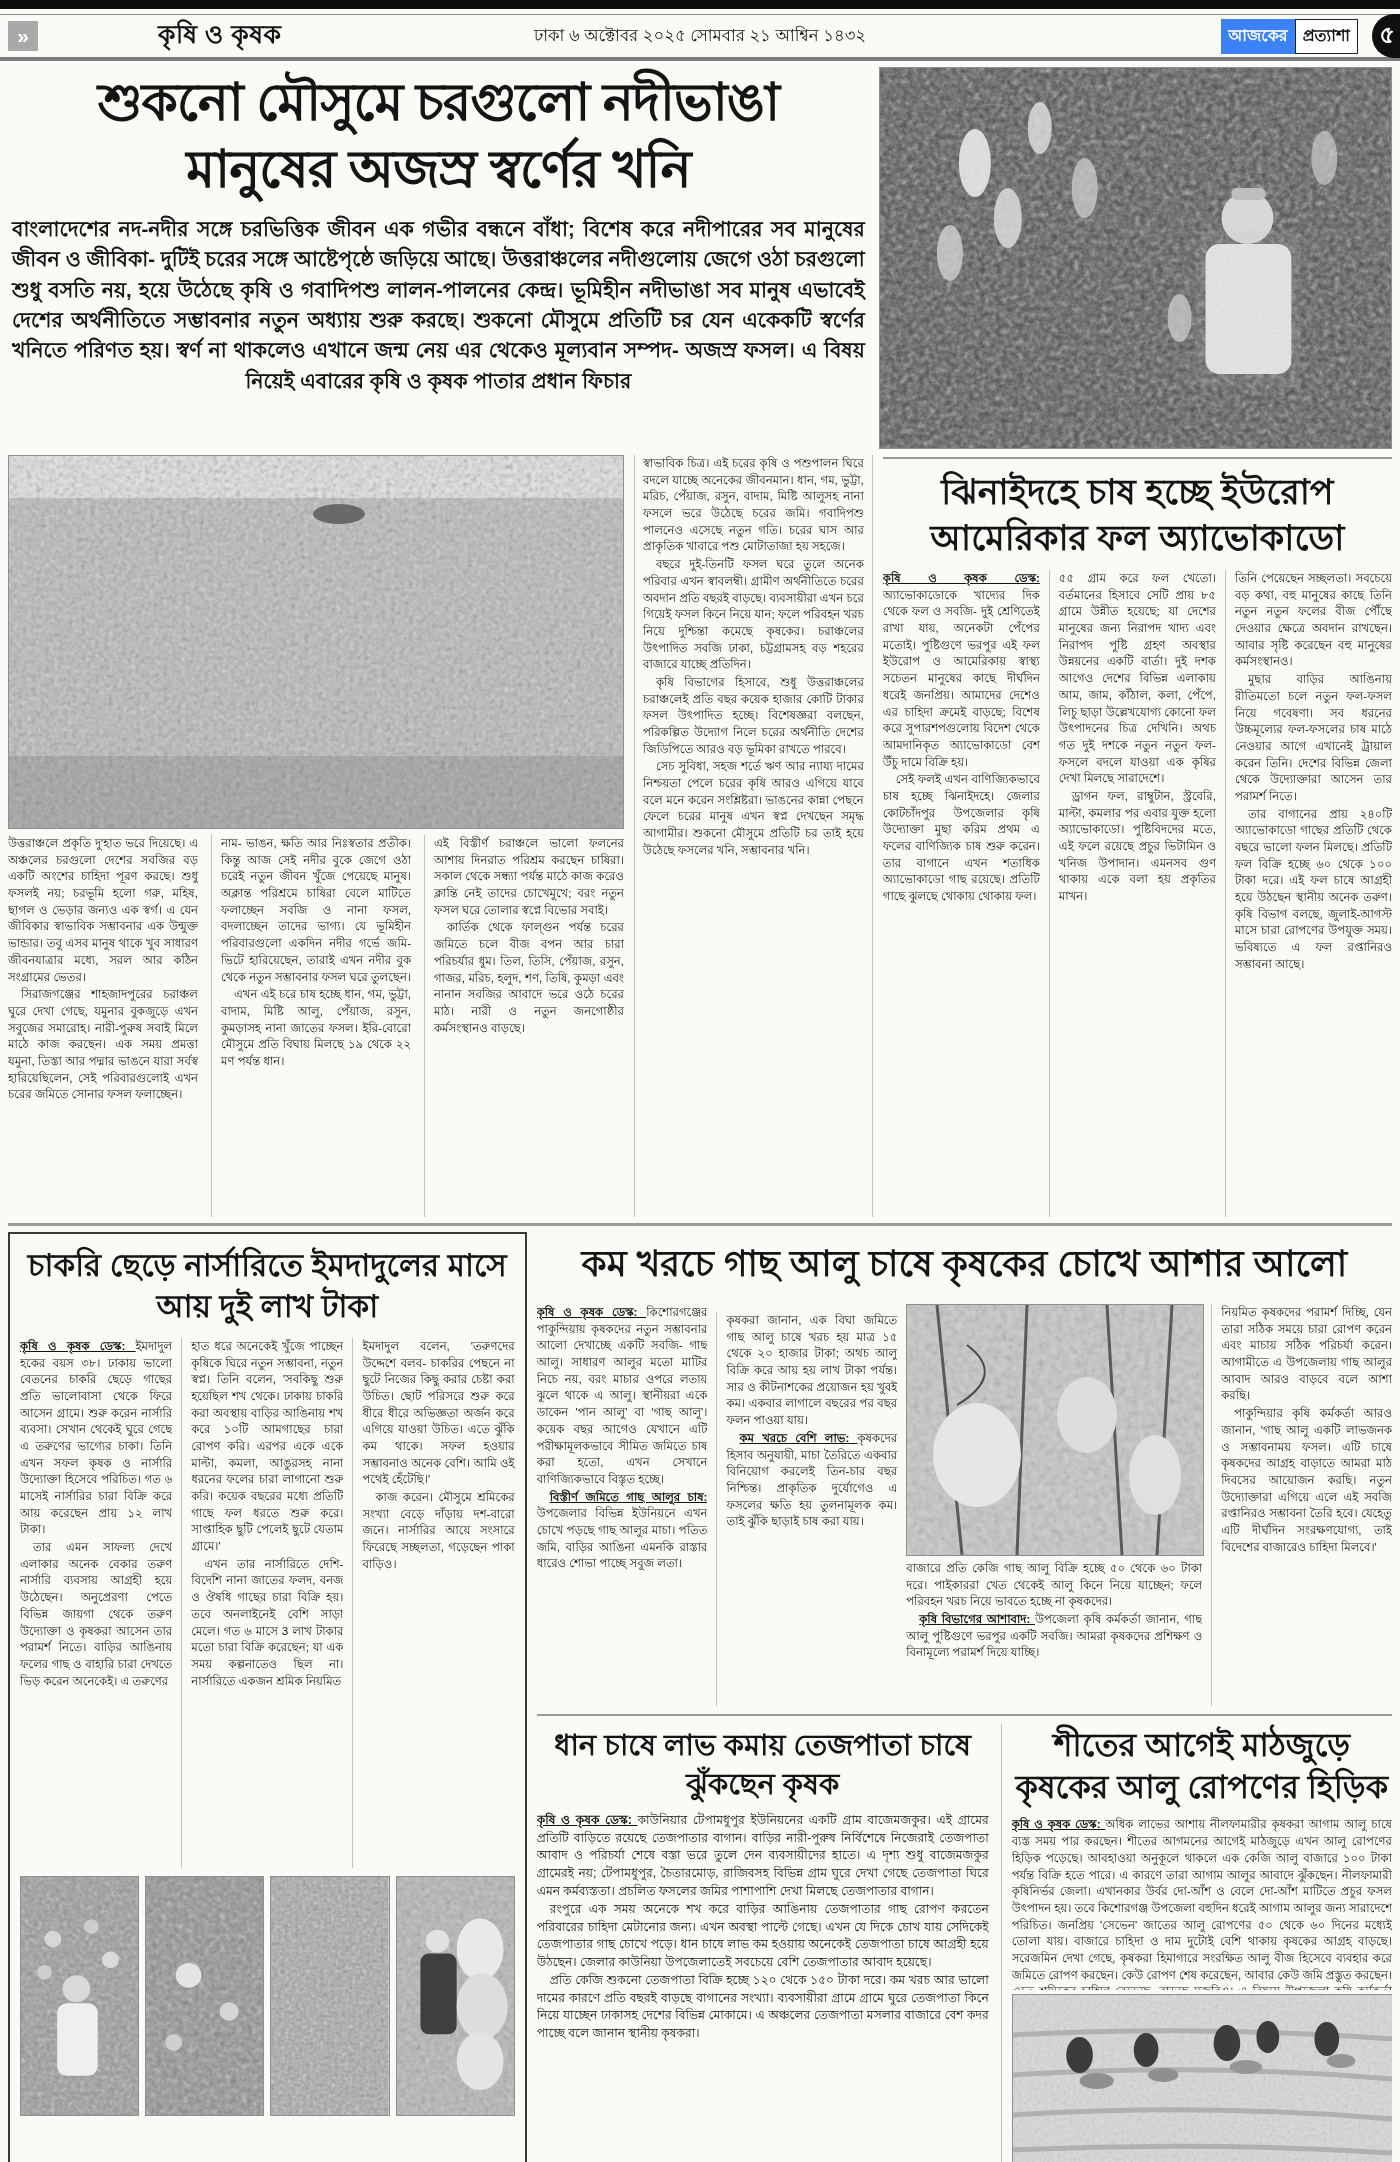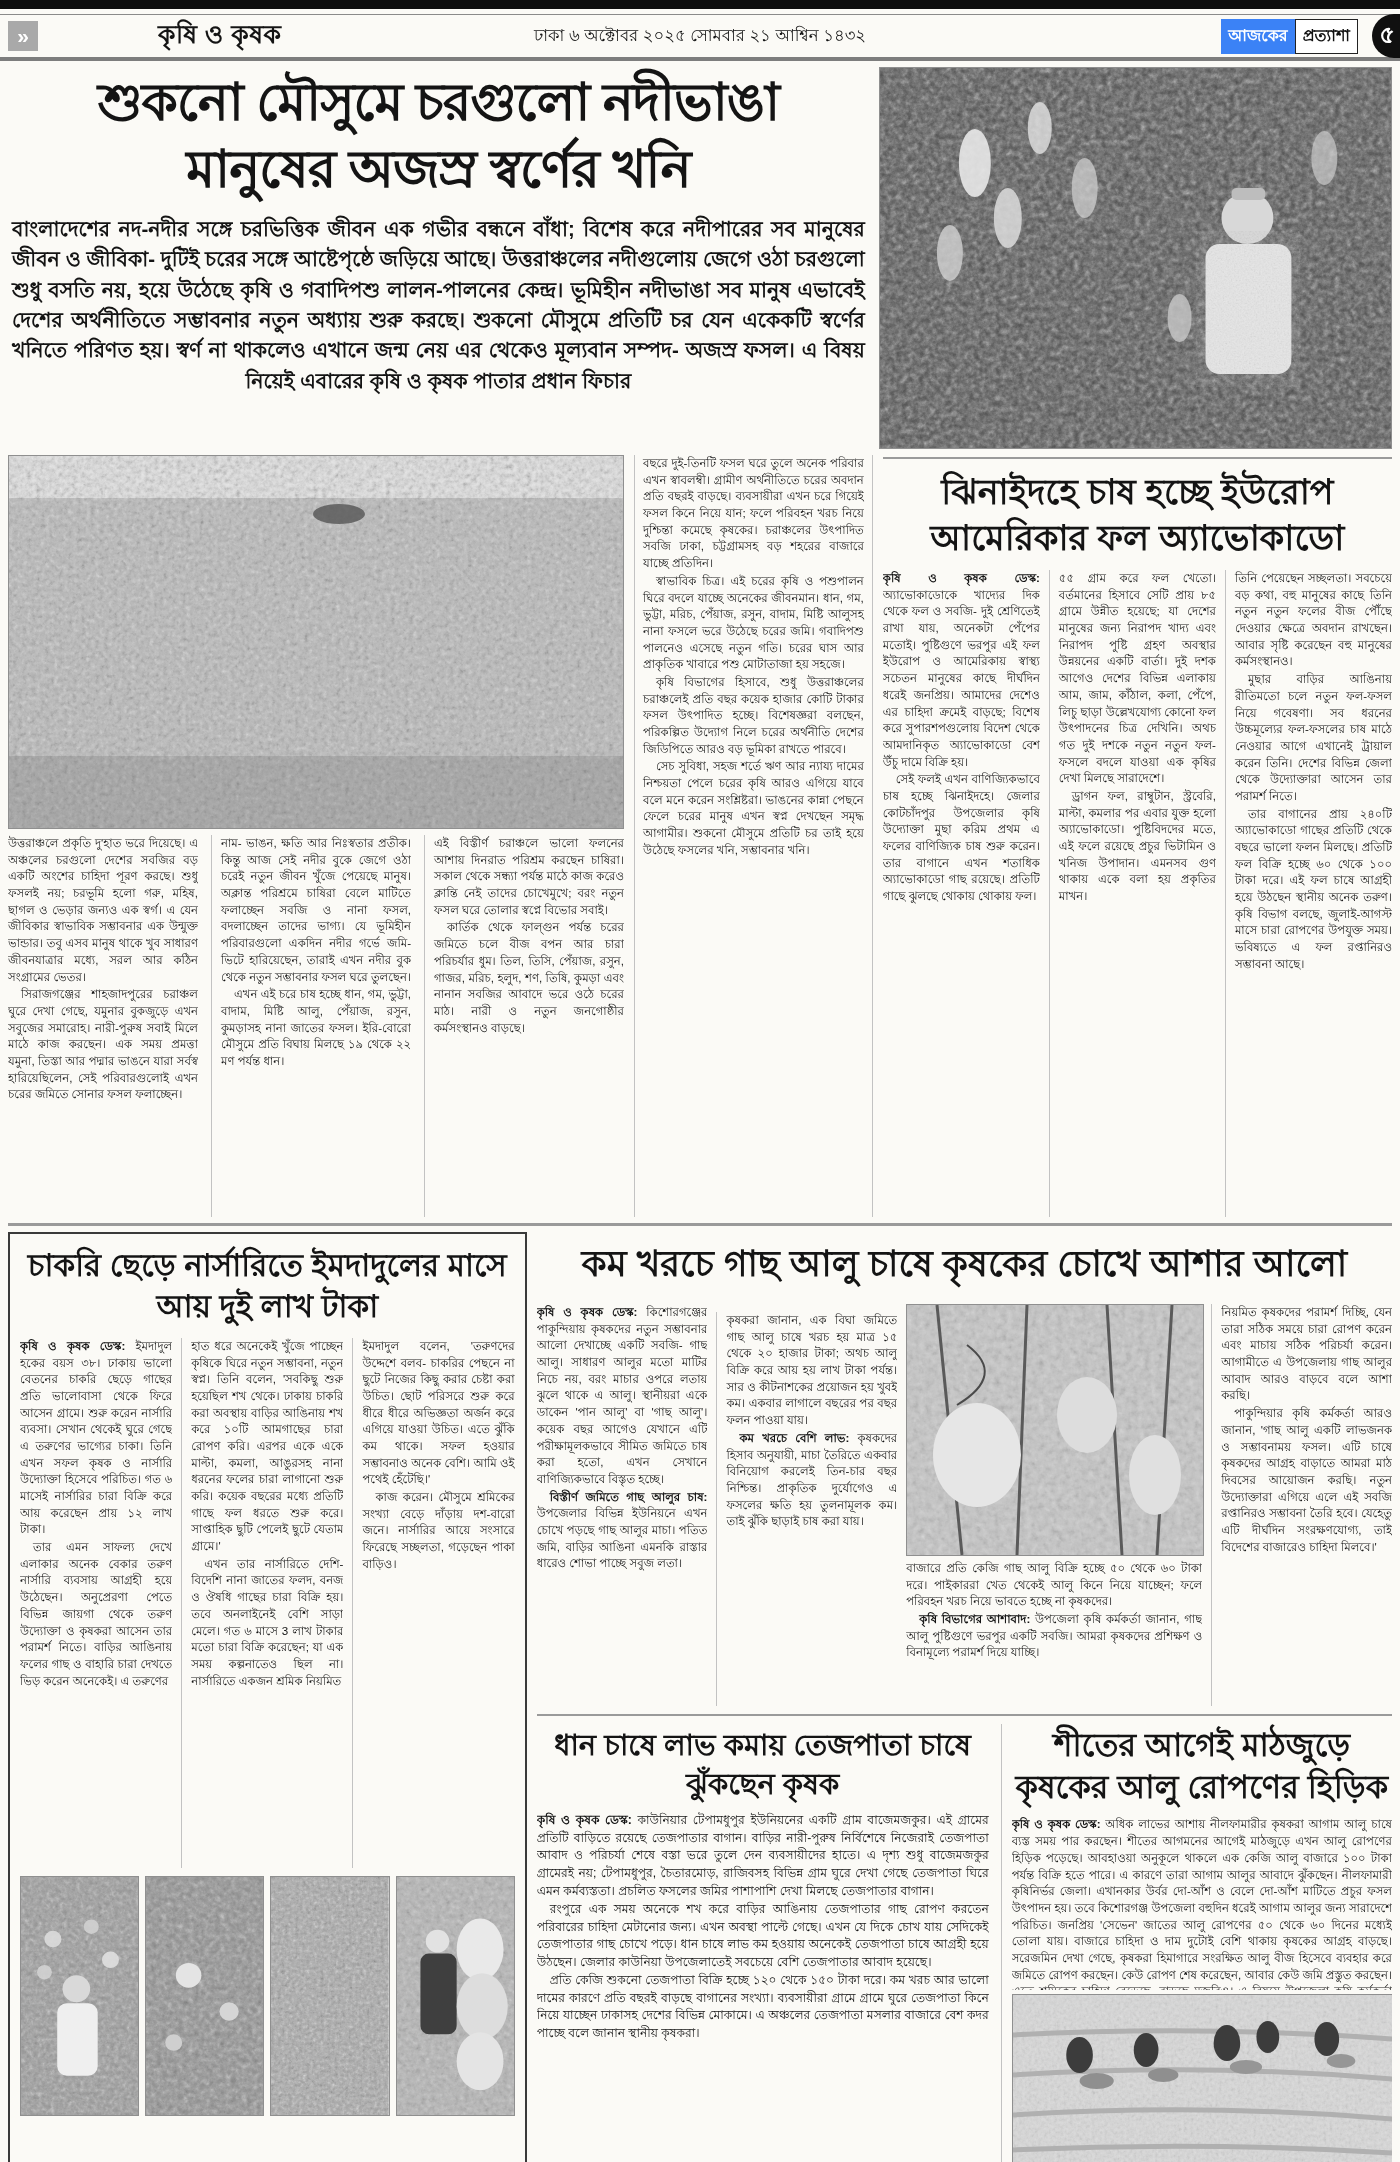--- a/index.html
+++ b/index.html
@@ -40,21 +40,21 @@
   .vline{border-left:1px solid #c2c2c2;padding-left:9px;}
   .midcol{width:222px;overflow:hidden;border-left:1px solid #c2c2c2;border-right:1px solid #c2c2c2;
           padding:0 8px;}
   .avoblock{width:512px;display:flex;flex-direction:column;}
   .avo-h{font-size:35px;font-weight:bold;text-align:center;line-height:1.3;margin:2px 0 10px 0;
          border-top:2px solid #9a9a9a;padding-top:10px;}
   .avocols{display:flex;gap:9px;flex:1;overflow:hidden;}
   
   .bt p{margin:0 0 1px 0;font-size:11.6px;line-height:1.44;text-align:justify;text-indent:13px;}
   .bt p:first-child{text-indent:0;}
-  .bt b{font-weight:bold;}
+  .bt b{font-weight:bold;text-decoration:underline;}
   
   .banddiv{height:3px;background:#9a9a9a;margin:6px 8px;}
   
   .band2{display:flex;gap:10px;padding:0 8px;height:932px;}
   .nursbox{width:502px;border:2px solid #3a3a3a;padding:8px 10px;display:flex;flex-direction:column;}
   .nurs-h{font-size:31px;font-weight:bold;text-align:center;line-height:1.32;margin:4px 0 10px 0;}
   .nurscols{display:flex;gap:9px;height:530px;overflow:hidden;}
   .nursphotos{display:flex;gap:6px;margin-top:8px;height:238px;}
   .nursphotos .photo{flex:1;height:100%;}
   .rightblock{width:868px;display:flex;flex-direction:column;}
@@ -150,22 +150,22 @@
             <p>নাম- ভাঙন, ক্ষতি আর নিঃস্বতার প্রতীক। কিন্তু আজ সেই নদীর বুকে জেগে ওঠা চরেই নতুন জীবন খুঁজে পেয়েছে মানুষ। অক্লান্ত পরিশ্রমে চাষিরা বেলে মাটিতে ফলাচ্ছেন সবজি ও নানা ফসল, বদলাচ্ছেন তাদের ভাগ্য। যে ভূমিহীন পরিবারগুলো একদিন নদীর গর্ভে জমি-ভিটে হারিয়েছেন, তারাই এখন নদীর বুক থেকে নতুন সম্ভাবনার ফসল ঘরে তুলছেন।</p>
             <p>এখন এই চরে চাষ হচ্ছে ধান, গম, ভুট্টা, বাদাম, মিষ্টি আলু, পেঁয়াজ, রসুন, কুমড়াসহ নানা জাতের ফসল। ইরি-বোরো মৌসুমে প্রতি বিঘায় মিলছে ১৯ থেকে ২২ মণ পর্যন্ত ধান।</p>
           </div>
           <div class="col vline">
             <p>এই বিস্তীর্ণ চরাঞ্চলে ভালো ফলনের আশায় দিনরাত পরিশ্রম করছেন চাষিরা। সকাল থেকে সন্ধ্যা পর্যন্ত মাঠে কাজ করেও ক্লান্তি নেই তাদের চোখেমুখে; বরং নতুন ফসল ঘরে তোলার স্বপ্নে বিভোর সবাই।</p>
             <p>কার্তিক থেকে ফাল্গুন পর্যন্ত চরের জমিতে চলে বীজ বপন আর চারা পরিচর্যার ধুম। তিল, তিসি, পেঁয়াজ, রসুন, গাজর, মরিচ, হলুদ, শণ, তিষি, কুমড়া এবং নানান সবজির আবাদে ভরে ওঠে চরের মাঠ। নারী ও নতুন জনগোষ্ঠীর কর্মসংস্থানও বাড়ছে।</p>
           </div>
         </div>
     </div>
     <div class="midcol bt">
+        <p>স্বাভাবিক চিত্র। এই চরের কৃষি ও পশুপালন ঘিরে বদলে যাচ্ছে অনেকের জীবনমান। ধান, গম, ভুট্টা, মরিচ, পেঁয়াজ, রসুন, বাদাম, মিষ্টি আলুসহ নানা ফসলে ভরে উঠেছে চরের জমি। গবাদিপশু পালনেও এসেছে নতুন গতি। চরের ঘাস আর প্রাকৃতিক খাবারে পশু মোটাতাজা হয় সহজে।</p>
         <p>বছরে দুই-তিনটি ফসল ঘরে তুলে অনেক পরিবার এখন স্বাবলম্বী। গ্রামীণ অর্থনীতিতে চরের অবদান প্রতি বছরই বাড়ছে। ব্যবসায়ীরা এখন চরে গিয়েই ফসল কিনে নিয়ে যান; ফলে পরিবহন খরচ নিয়ে দুশ্চিন্তা কমেছে কৃষকের। চরাঞ্চলের উৎপাদিত সবজি ঢাকা, চট্টগ্রামসহ বড় শহরের বাজারে যাচ্ছে প্রতিদিন।</p>
-        <p>স্বাভাবিক চিত্র। এই চরের কৃষি ও পশুপালন ঘিরে বদলে যাচ্ছে অনেকের জীবনমান। ধান, গম, ভুট্টা, মরিচ, পেঁয়াজ, রসুন, বাদাম, মিষ্টি আলুসহ নানা ফসলে ভরে উঠেছে চরের জমি। গবাদিপশু পালনেও এসেছে নতুন গতি। চরের ঘাস আর প্রাকৃতিক খাবারে পশু মোটাতাজা হয় সহজে।</p>
         <p>কৃষি বিভাগের হিসাবে, শুধু উত্তরাঞ্চলের চরাঞ্চলেই প্রতি বছর কয়েক হাজার কোটি টাকার ফসল উৎপাদিত হচ্ছে। বিশেষজ্ঞরা বলছেন, পরিকল্পিত উদ্যোগ নিলে চরের অর্থনীতি দেশের জিডিপিতে আরও বড় ভূমিকা রাখতে পারবে।</p>
         <p>সেচ সুবিধা, সহজ শর্তে ঋণ আর ন্যায্য দামের নিশ্চয়তা পেলে চরের কৃষি আরও এগিয়ে যাবে বলে মনে করেন সংশ্লিষ্টরা। ভাঙনের কান্না পেছনে ফেলে চরের মানুষ এখন স্বপ্ন দেখছেন সমৃদ্ধ আগামীর। শুকনো মৌসুমে প্রতিটি চর তাই হয়ে উঠেছে ফসলের খনি, সম্ভাবনার খনি।</p>
       </div>
     <div class="avoblock">
       <div class="avo-h">ঝিনাইদহে চাষ হচ্ছে ইউরোপ আমেরিকার ফল অ্যাভোকাডো</div>
       <div class="avocols bt">
           <div class="col">
             <p><b>কৃষি ও কৃষক ডেস্ক: </b>অ্যাভোকাডোকে খাদ্যের দিক থেকে ফল ও সবজি- দুই শ্রেণিতেই রাখা যায়, অনেকটা পেঁপের মতোই। পুষ্টিগুণে ভরপুর এই ফল ইউরোপ ও আমেরিকায় স্বাস্থ্য সচেতন মানুষের কাছে দীর্ঘদিন ধরেই জনপ্রিয়। আমাদের দেশেও এর চাহিদা ক্রমেই বাড়ছে; বিশেষ করে সুপারশপগুলোয় বিদেশ থেকে আমদানিকৃত অ্যাভোকাডো বেশ উঁচু দামে বিক্রি হয়।</p>
             <p>সেই ফলই এখন বাণিজ্যিকভাবে চাষ হচ্ছে ঝিনাইদহে। জেলার কোটচাঁদপুর উপজেলার কৃষি উদ্যোক্তা মুছা করিম প্রথম এ ফলের বাণিজ্যিক চাষ শুরু করেন। তার বাগানে এখন শতাধিক অ্যাভোকাডো গাছ রয়েছে। প্রতিটি গাছে ঝুলছে থোকায় থোকায় ফল।</p>
           </div>

